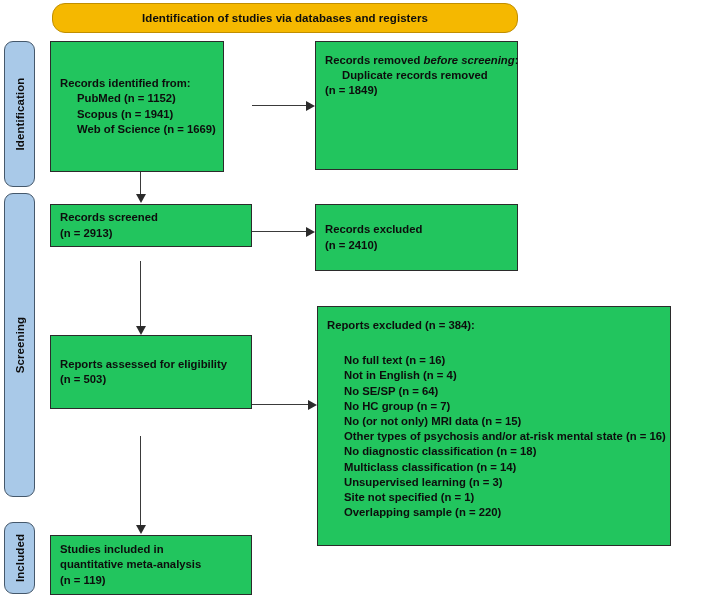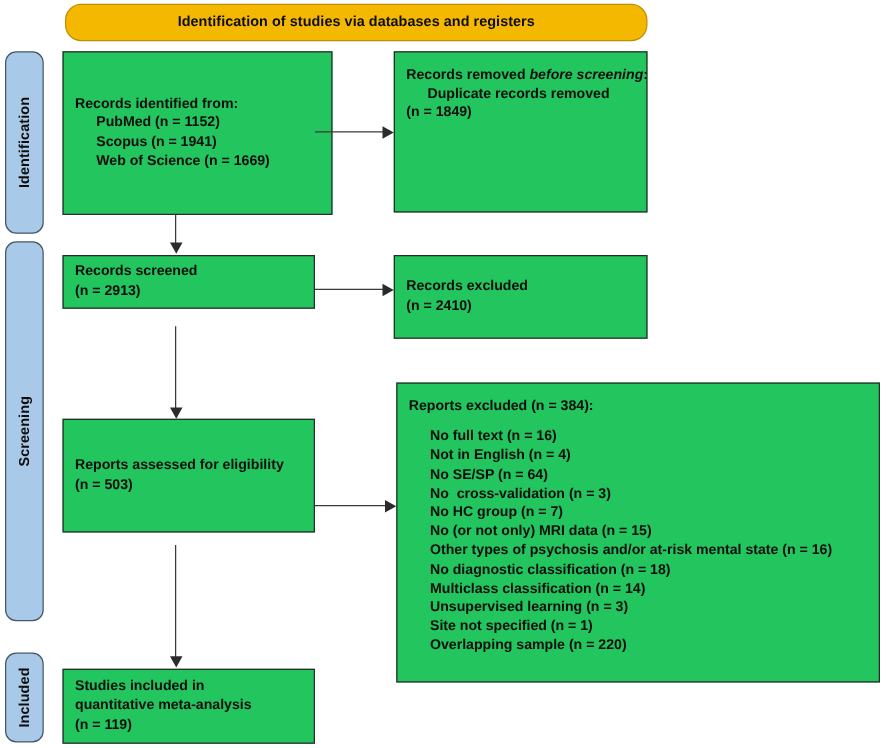--- a/index.html
+++ b/index.html
@@ -135,21 +135,21 @@
   </div>
 
   <div class="stage-bar" style="left:4px; top:193px; width:31px; height:304px;">
     <span class="stage-label">Screening</span>
   </div>
 
   <div class="stage-bar" style="left:4px; top:522px; width:31px; height:72px;">
     <span class="stage-label">Included</span>
   </div>
 
-  <div class="box" style="left:50px; top:41px; width:216px; height:131px;">
+  <div class="box" style="left:50px; top:41px; width:174px; height:131px;">
     <div class="line">Records identified from:</div>
     <div class="line indent">PubMed (n = 1152)</div>
     <div class="line indent">Scopus (n = 1941)</div>
     <div class="line indent">Web of Science (n = 1669)</div>
   </div>
 
   <div class="box top-align" style="left:315px; top:41px; width:203px; height:129px;">
     <div class="line italic-run"><span>Records removed </span><span class="it">before screening</span><span>:</span></div>
     <div class="line indent">Duplicate records removed</div>
     <div class="line">(n = 1849)</div>
@@ -158,32 +158,31 @@
   <div class="box" style="left:50px; top:204px; width:202px; height:43px;">
     <div class="line">Records screened</div>
     <div class="line">(n = 2913)</div>
   </div>
 
   <div class="box" style="left:315px; top:204px; width:203px; height:67px;">
     <div class="line">Records excluded</div>
     <div class="line">(n = 2410)</div>
   </div>
 
-  <div class="box" style="left:50px; top:335px; width:202px; height:91px;">
+  <div class="box" style="left:50px; top:335px; width:202px; height:74px;">
     <div class="line">Reports assessed for eligibility</div>
     <div class="line">(n = 503)</div>
   </div>
 
-  <div class="box top-align" style="left:317px; top:306px; width:387px; height:240px;">
+  <div class="box top-align" style="left:317px; top:306px; width:354px; height:240px;gap:11px;">
     <div class="line">Reports excluded (n = 384):</div>
     <div class="reasons">
       <div class="line">No full text (n = 16)</div>
       <div class="line">Not in English (n = 4)</div>
       <div class="line">No SE/SP (n = 64)</div>
-      <div class="line">No  cross-validation (n = 3)</div>
       <div class="line">No HC group (n = 7)</div>
       <div class="line">No (or not only) MRI data (n = 15)</div>
       <div class="line">Other types of psychosis and/or at-risk mental state (n = 16)</div>
       <div class="line">No diagnostic classification (n = 18)</div>
       <div class="line">Multiclass classification (n = 14)</div>
       <div class="line">Unsupervised learning (n = 3)</div>
       <div class="line">Site not specified (n = 1)</div>
       <div class="line">Overlapping sample (n = 220)</div>
     </div>
   </div>

